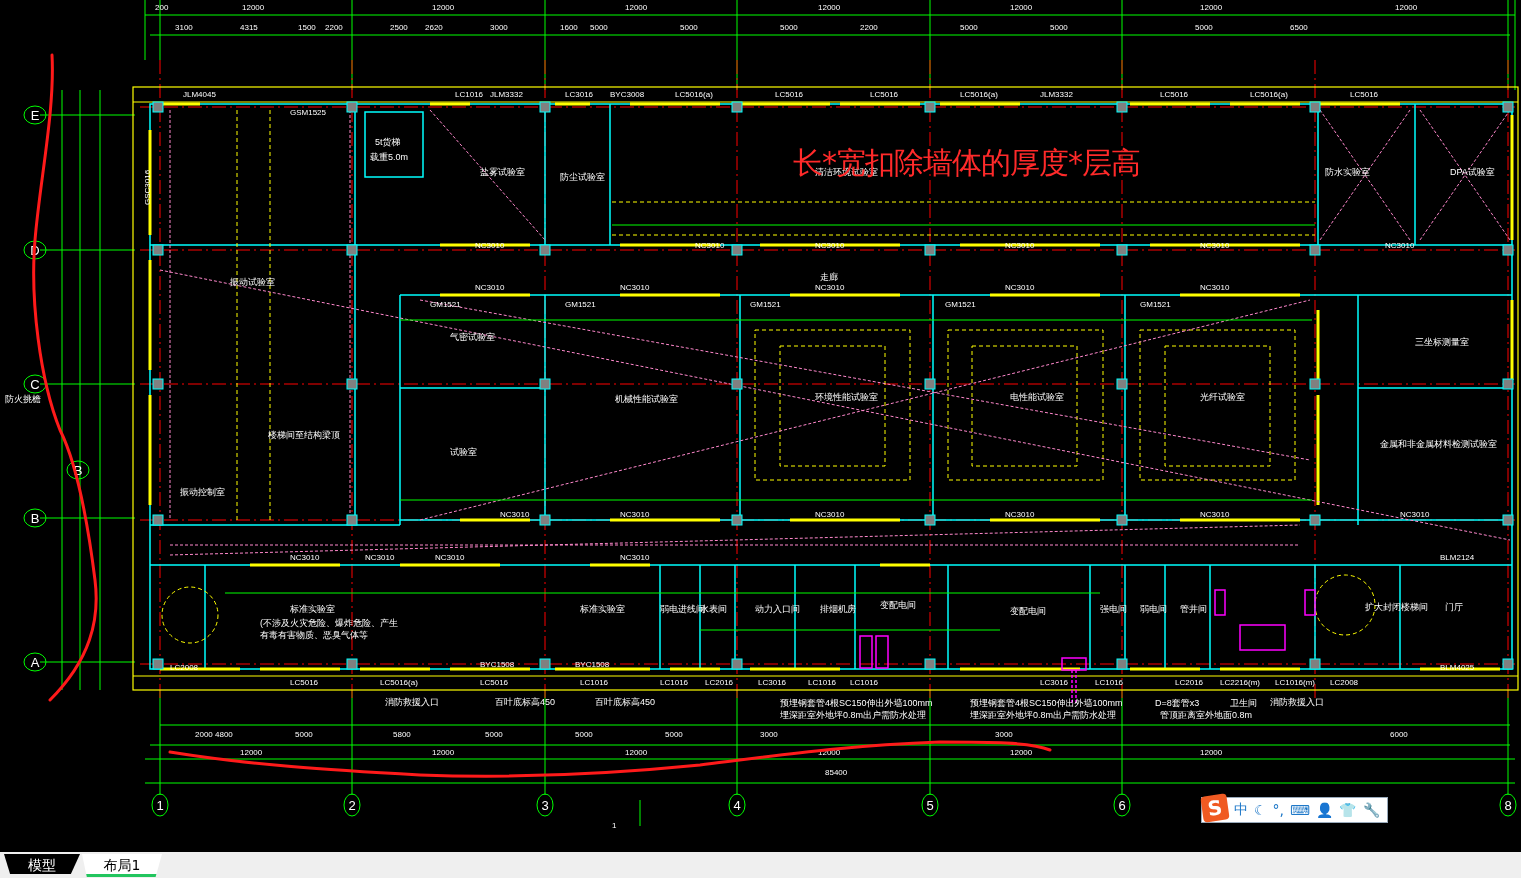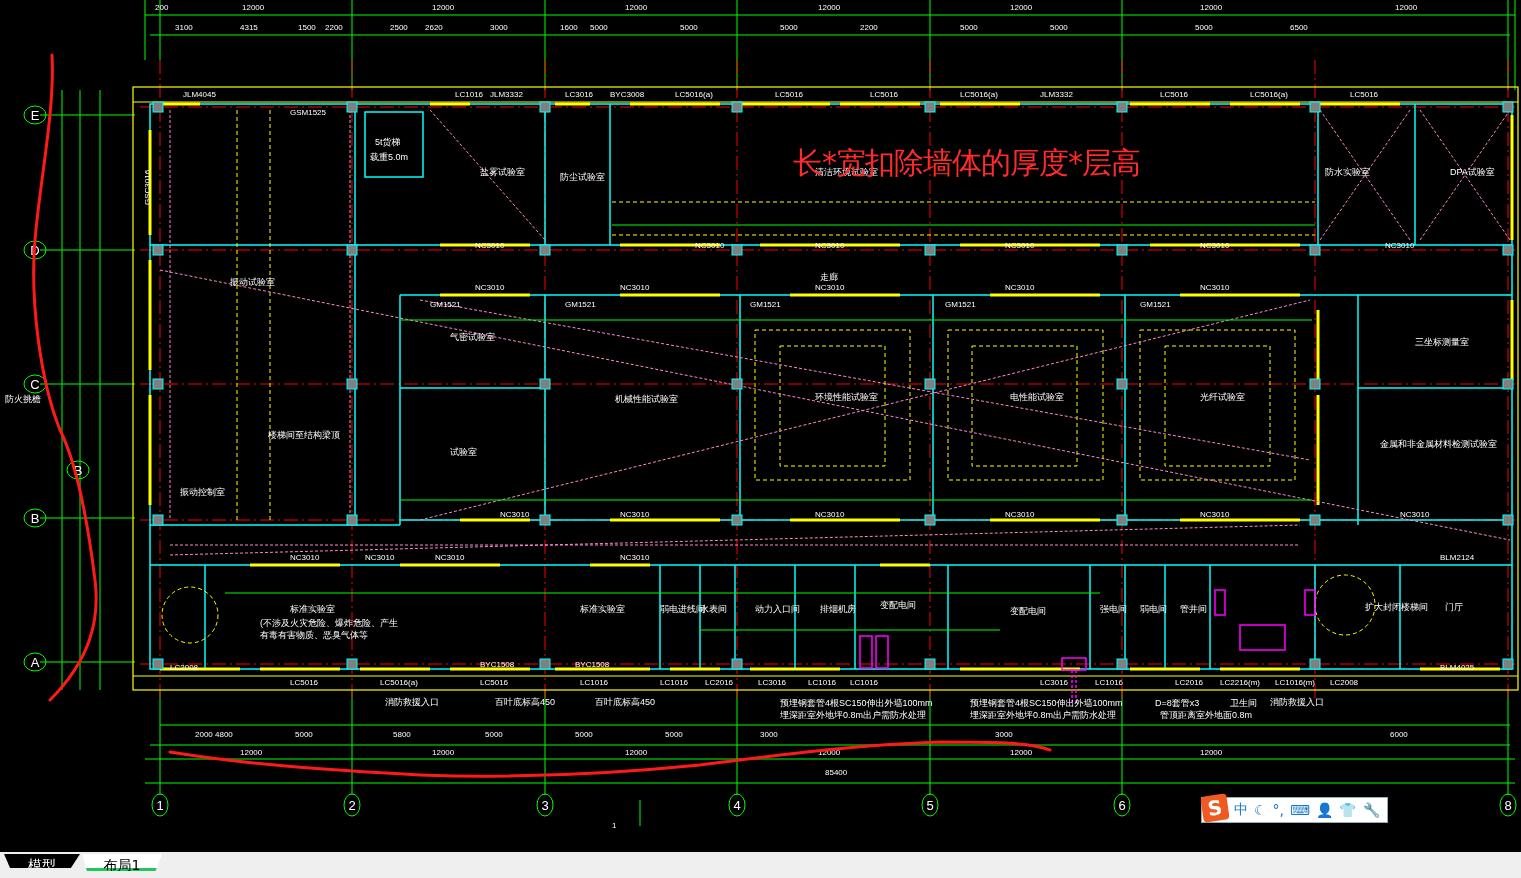--- a/index.html
+++ b/index.html
@@ -4,21 +4,21 @@
 <style>
   html,body{margin:0;padding:0;background:#000;}
   body{width:1521px;height:878px;position:relative;overflow:hidden;font-family:"DejaVu Sans Mono",monospace;}
   #canvas{position:absolute;left:0;top:0;width:1521px;height:852px;background:#000;}
   #canvas svg{position:absolute;left:0;top:0;}
   .t{fill:#fff;font-family:"Liberation Sans",sans-serif;font-size:8px;}
   .tr{fill:#fff;font-family:"Liberation Sans",sans-serif;font-size:9px;}
   .ax{fill:#fff;font-family:"Liberation Sans",sans-serif;font-size:13px;text-anchor:middle;dominant-baseline:central;}
   #annotation{position:absolute;left:793px;top:143px;color:#ff2a2a;font-family:"DejaVu Sans",sans-serif;font-size:30px;letter-spacing:-1px;white-space:nowrap;}
   #tabbar{position:absolute;left:0;top:852px;width:1521px;height:26px;background:#efefef;}
-  .tab{position:absolute;top:2px;height:14px;font-family:"DejaVu Sans",sans-serif;font-size:14px;line-height:22px;text-align:center;}
+  .tab{position:absolute;top:2px;height:20px;font-family:"DejaVu Sans",sans-serif;font-size:14px;line-height:22px;text-align:center;}
   #tab-model{left:4px;width:76px;background:#000;color:#fff;clip-path:polygon(0 0,100% 0,88% 100%,8% 100%);}
   #tab-layout{left:82px;width:80px;background:#fff;color:#000;border-bottom:3px solid #22c55e;clip-path:polygon(0 0,100% 0,92% 100%,6% 100%);}
   #ime{position:absolute;left:1201px;top:797px;width:185px;height:24px;background:#fff;border:1px solid #9ab;display:flex;align-items:center;gap:6px;padding-left:0;}
   #ime .logo{width:26px;height:26px;margin-top:-4px;background:#f05a22;color:#fff;font:bold 20px "DejaVu Sans",sans-serif;text-align:center;line-height:26px;border-radius:4px;transform:rotate(-8deg);}
   #ime span{color:#1e78c8;font-family:"DejaVu Sans",sans-serif;font-size:14px;}
   #ime .dim{color:#aab;}
 </style>
 </head>
 <body>
 

